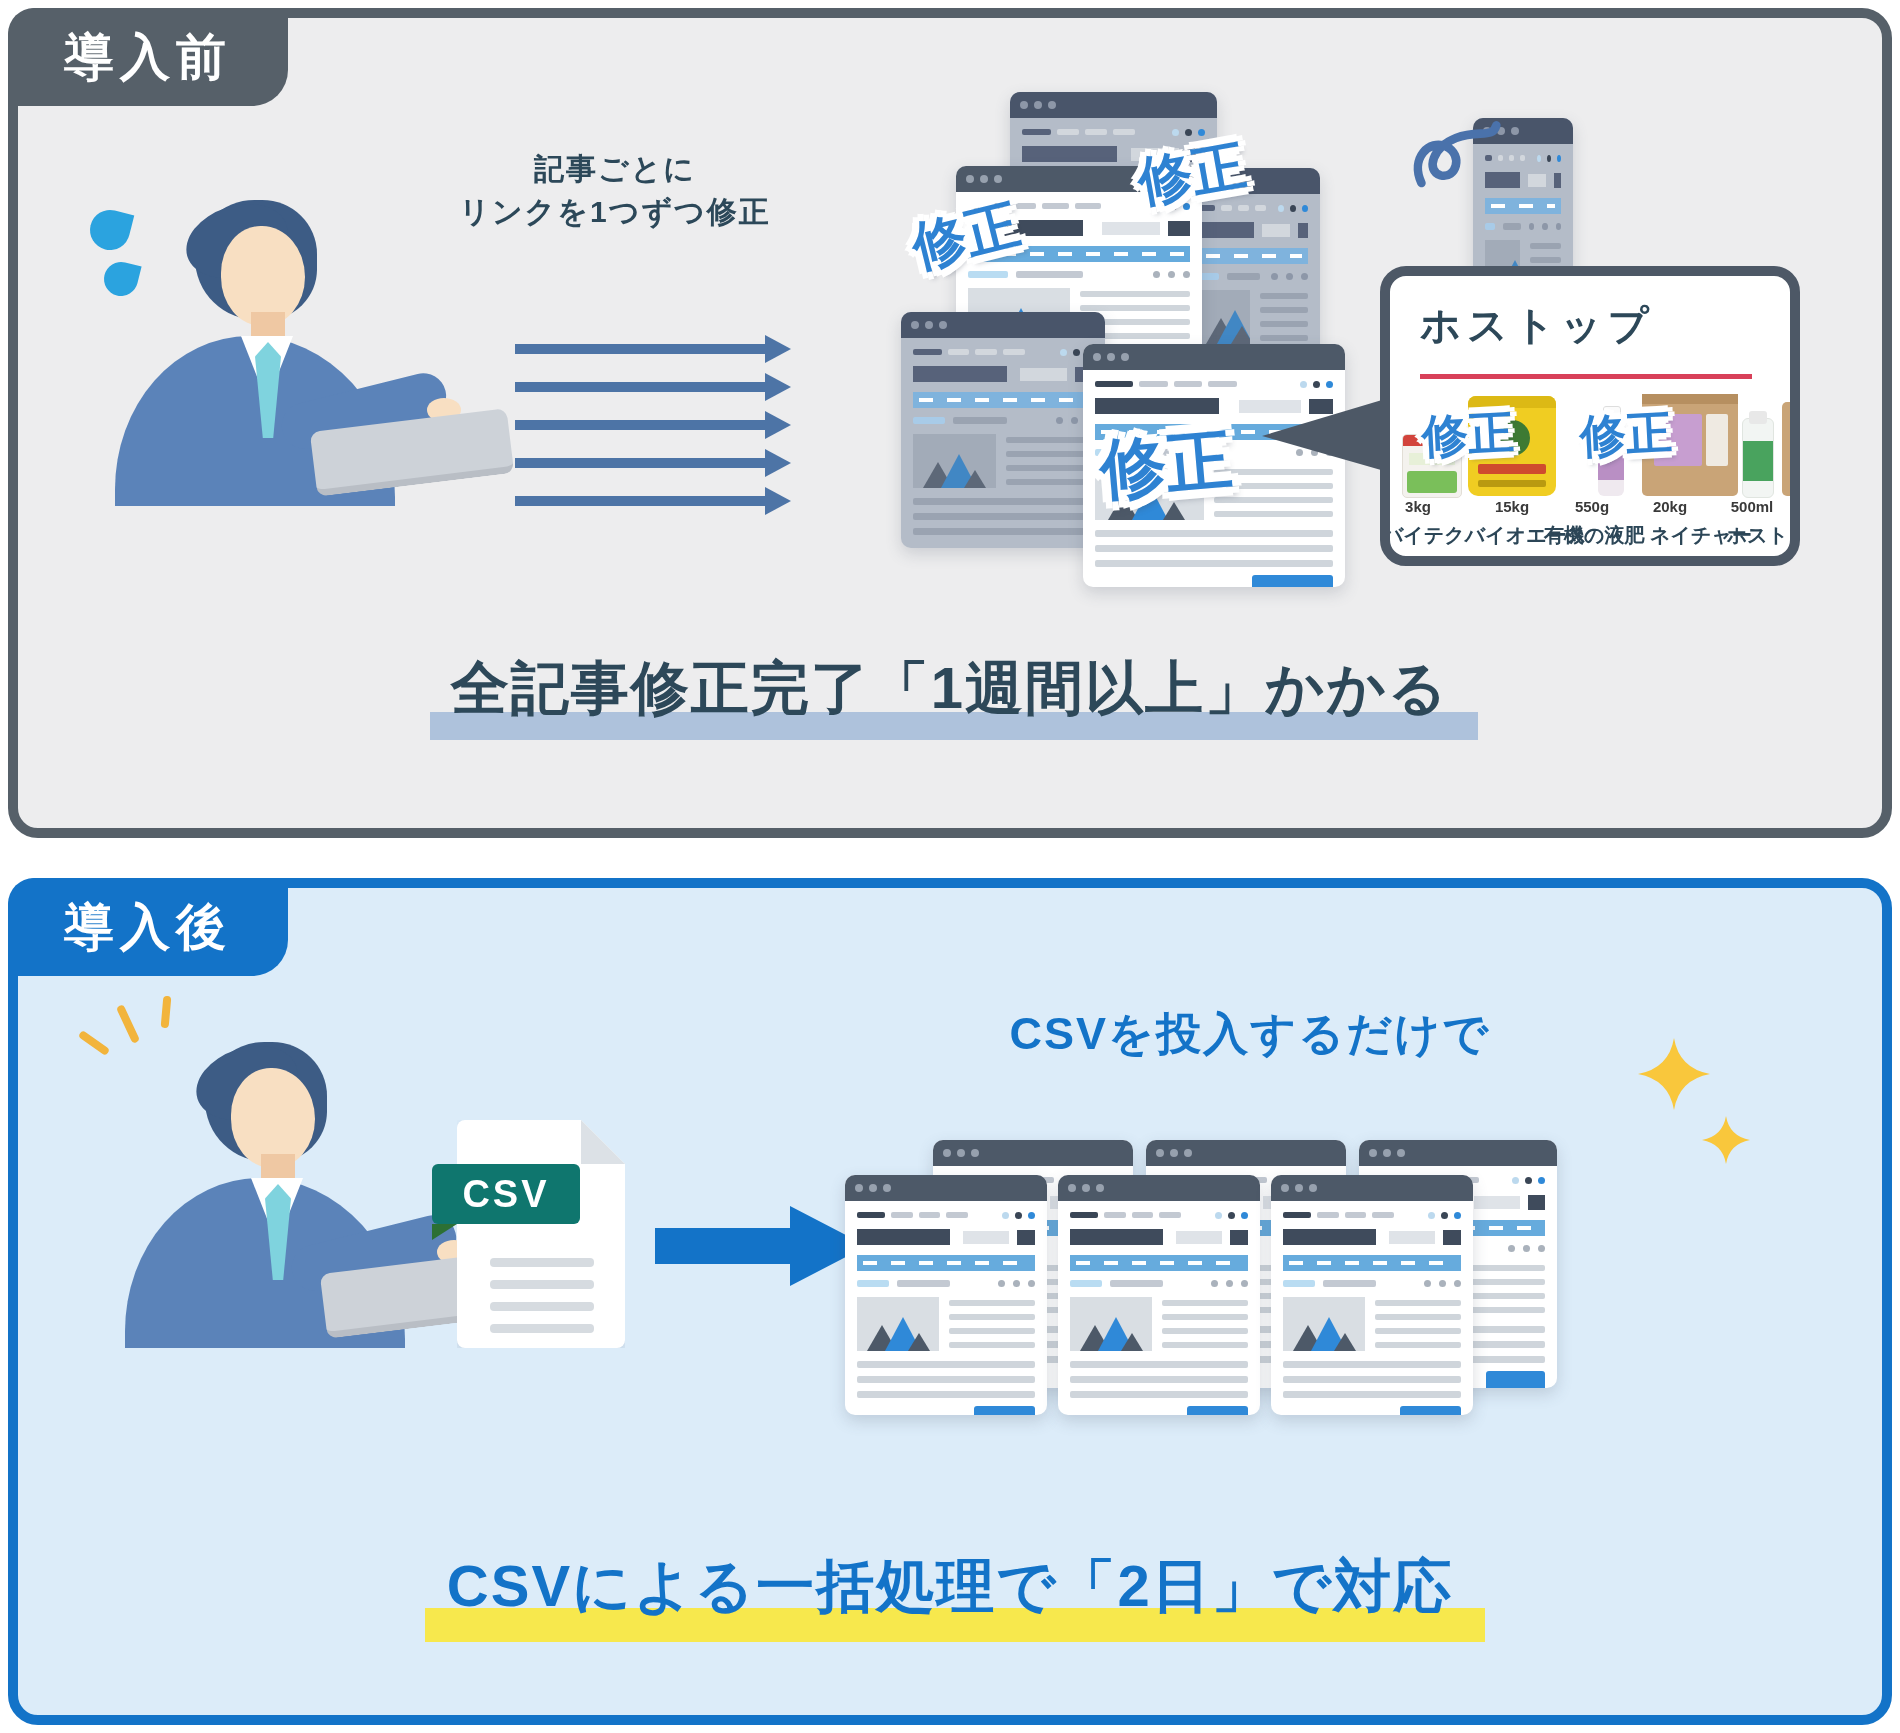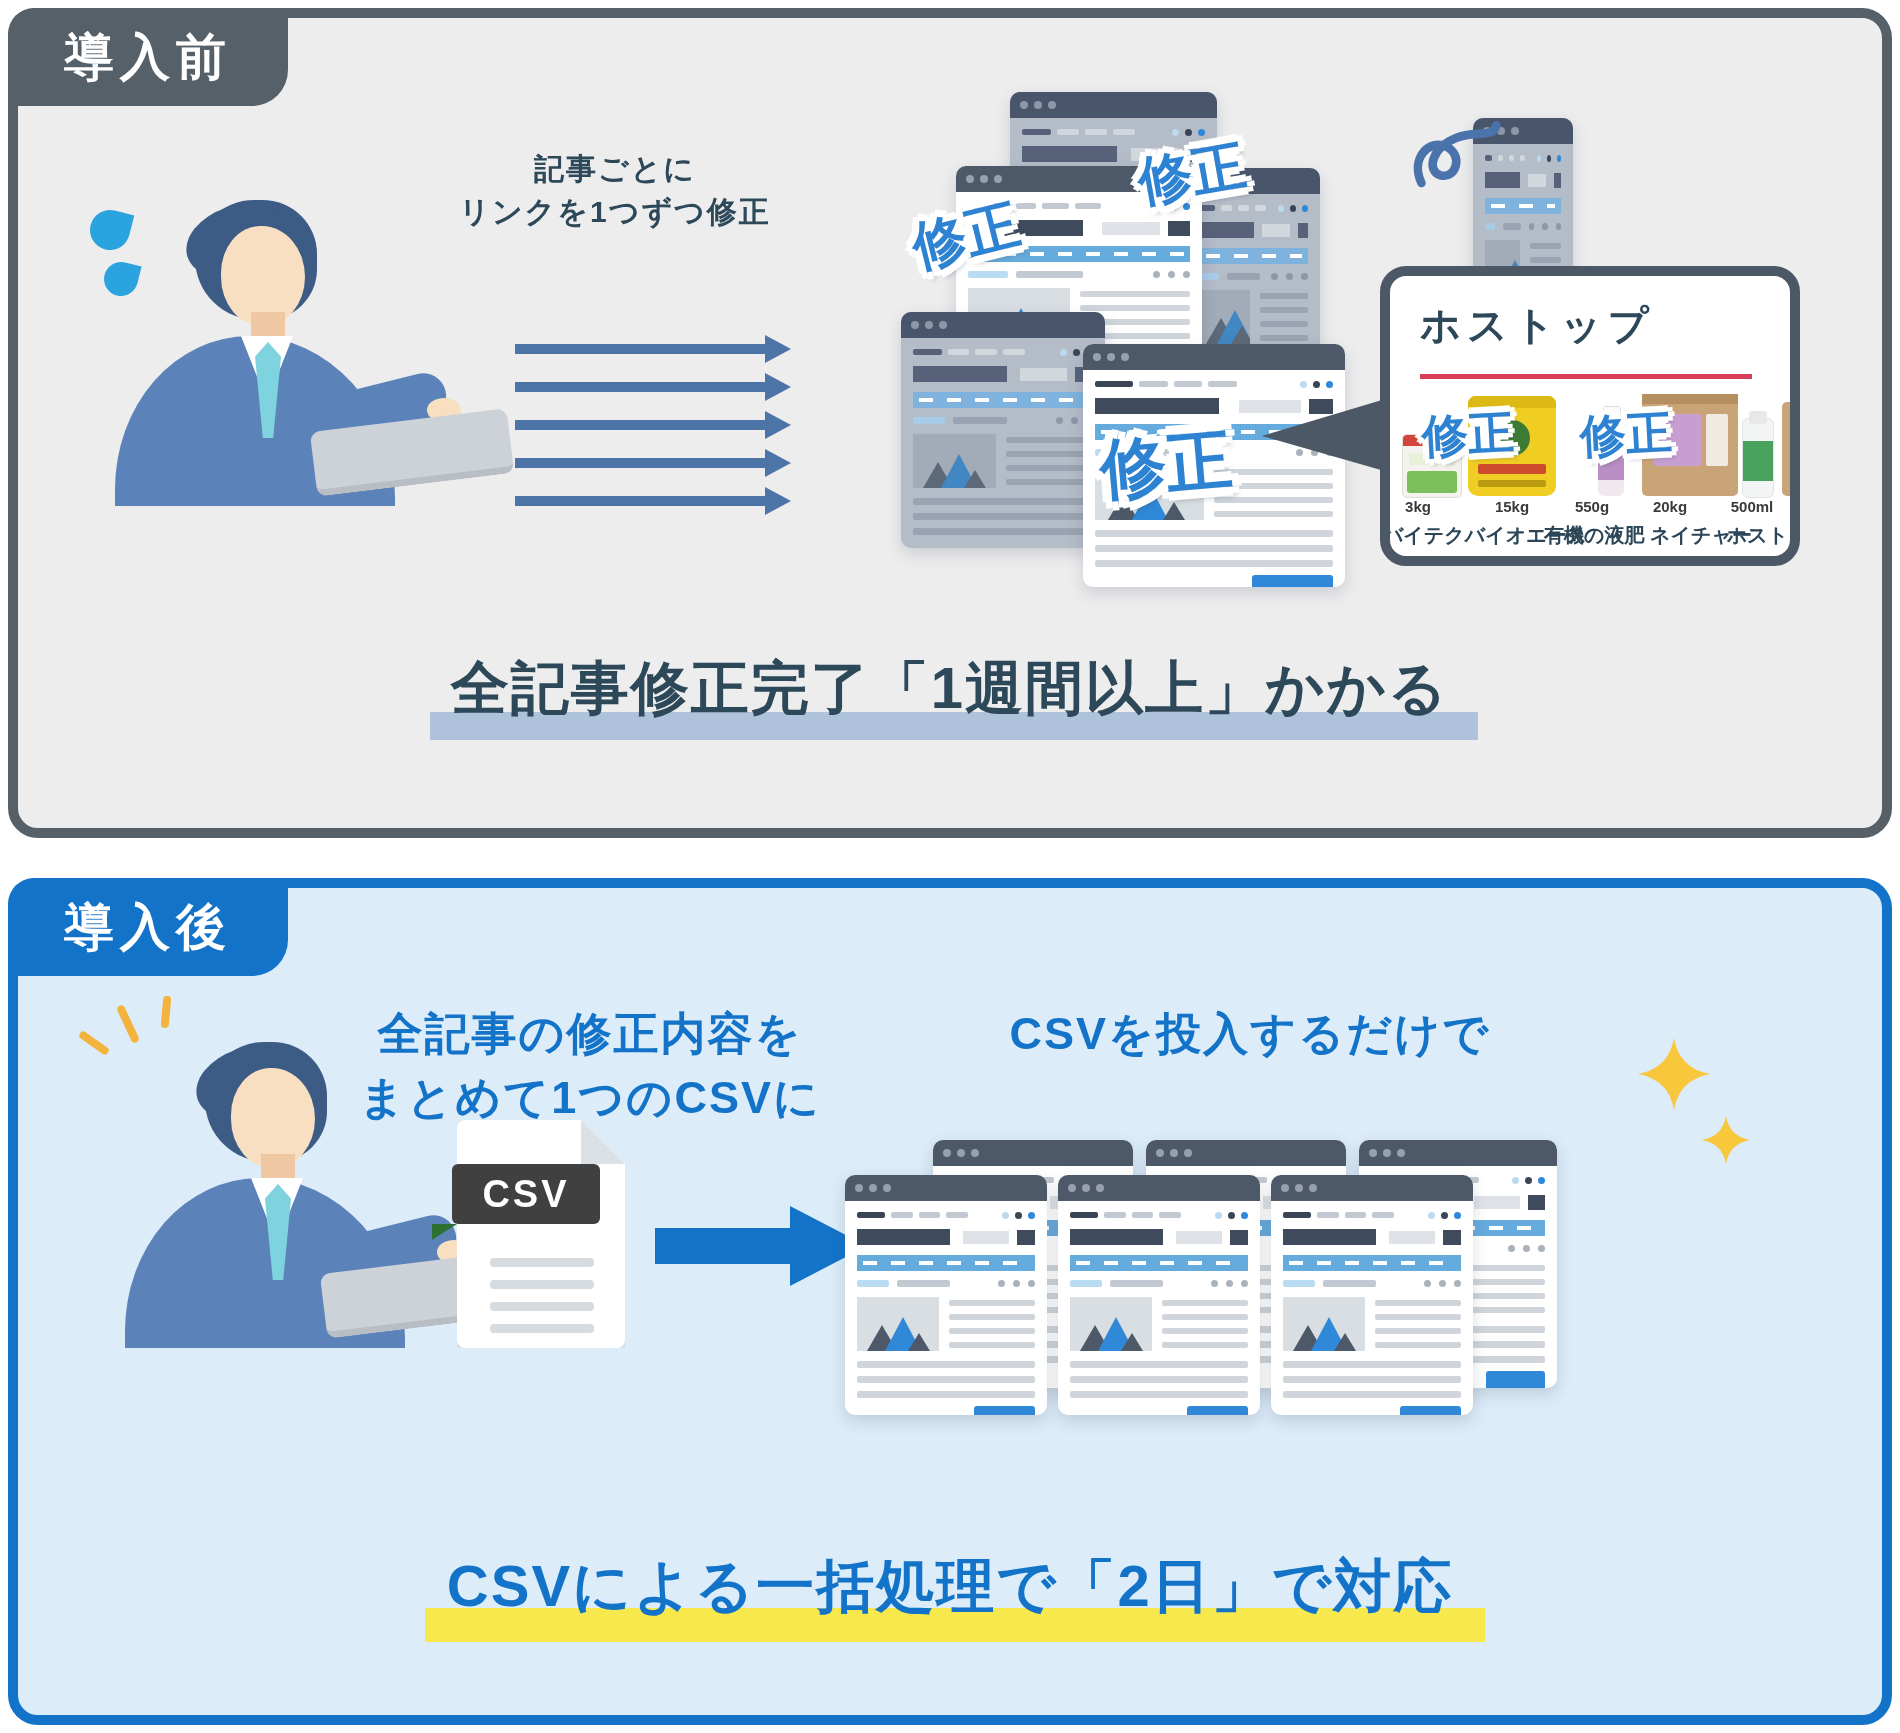--- a/index.html
+++ b/index.html
@@ -111,22 +111,22 @@
   .prod{position:absolute;border-radius:5px;}
   .wlabel{position:absolute;top:222px;transform:translateX(-50%);font-size:15px;font-weight:700;color:#3a3a3a;white-space:nowrap;}
   .pname{position:absolute;top:246px;transform:translateX(-50%);font-size:20px;font-weight:800;color:#2c4657;white-space:nowrap;}
 
   
   .csv{position:absolute;left:432px;top:1120px;width:210px;height:235px;z-index:8;}
   .csv .page{position:absolute;left:25px;top:0;width:168px;height:228px;background:#fff;border-radius:8px;
      box-shadow:0 6px 14px rgba(70,90,120,.18);
      clip-path:polygon(0 0,calc(100% - 44px) 0,100% 44px,100% 100%,0 100%);}
   .csv .fold{position:absolute;left:149px;top:0;width:0;height:0;border-bottom:44px solid #dce1e6;border-right:44px solid transparent;}
-  .csv .band{position:absolute;left:0;top:44px;width:148px;height:60px;background:#404040;border-radius:6px;
-     display:flex;align-items:center;justify-content:center;color:#fff;font-size:38px;font-weight:800;letter-spacing:3px;margin-left:20px;}
+  .csv .band{position:absolute;left:0;top:44px;width:148px;height:60px;background:#0f766e;border-radius:6px;
+     display:flex;align-items:center;justify-content:center;color:#fff;font-size:38px;font-weight:800;letter-spacing:3px;}
   .csv .bandfold{position:absolute;left:0;top:104px;width:0;height:0;border-top:16px solid #2c7034;border-left:25px solid transparent;transform:scaleX(-1);transform-origin:12.5px 0;}
   .csv .ln{position:absolute;left:58px;width:104px;height:9px;background:#d6dbe0;border-radius:4px;}
 
   .spark{position:absolute;z-index:8;}
 </style>
 </head>
 <body>
 
 <div id="page">
 
@@ -528,24 +528,20 @@
     <div class="fix" style="left:32px;top:128px;font-size:46px;transform:rotate(-3deg);">修正</div>
     <div class="fix" style="left:190px;top:128px;font-size:46px;transform:rotate(-3deg);">修正</div>
   </div>
 
   <div class="hl-bar" style="left:430px;top:712px;width:1048px;height:28px;background:#aec2dc;"></div>
   <div class="headline hl-dark" style="left:0;right:0;top:650px;">全記事修正完了「1週間以上」かかる</div>
 
   <div class="section sec-after"></div>
   <div class="badge badge-after">導入後</div>
 
-  <div class="caption cap-blue" style="left:290px;top:1002px;width:600px;">
-    <div>全記事の修正内容を</div>
-    <div>まとめて1つのCSVに</div>
-  </div>
   <div class="caption cap-blue" style="left:930px;top:1002px;width:640px;">
     <div>CSVを投入するだけで</div>
   </div>
 
   <div class="person" style="left:85px;top:1042px;">
     <div class="abs" style="left:5px;top:-40px;">
       <div class="exline" style="left:0;top:24px;height:34px;transform:rotate(-55deg);"></div>
       <div class="exline" style="left:34px;top:2px;height:40px;transform:rotate(-25deg);"></div>
       <div class="exline" style="left:72px;top:-6px;height:32px;transform:rotate(5deg);"></div>
     </div>

